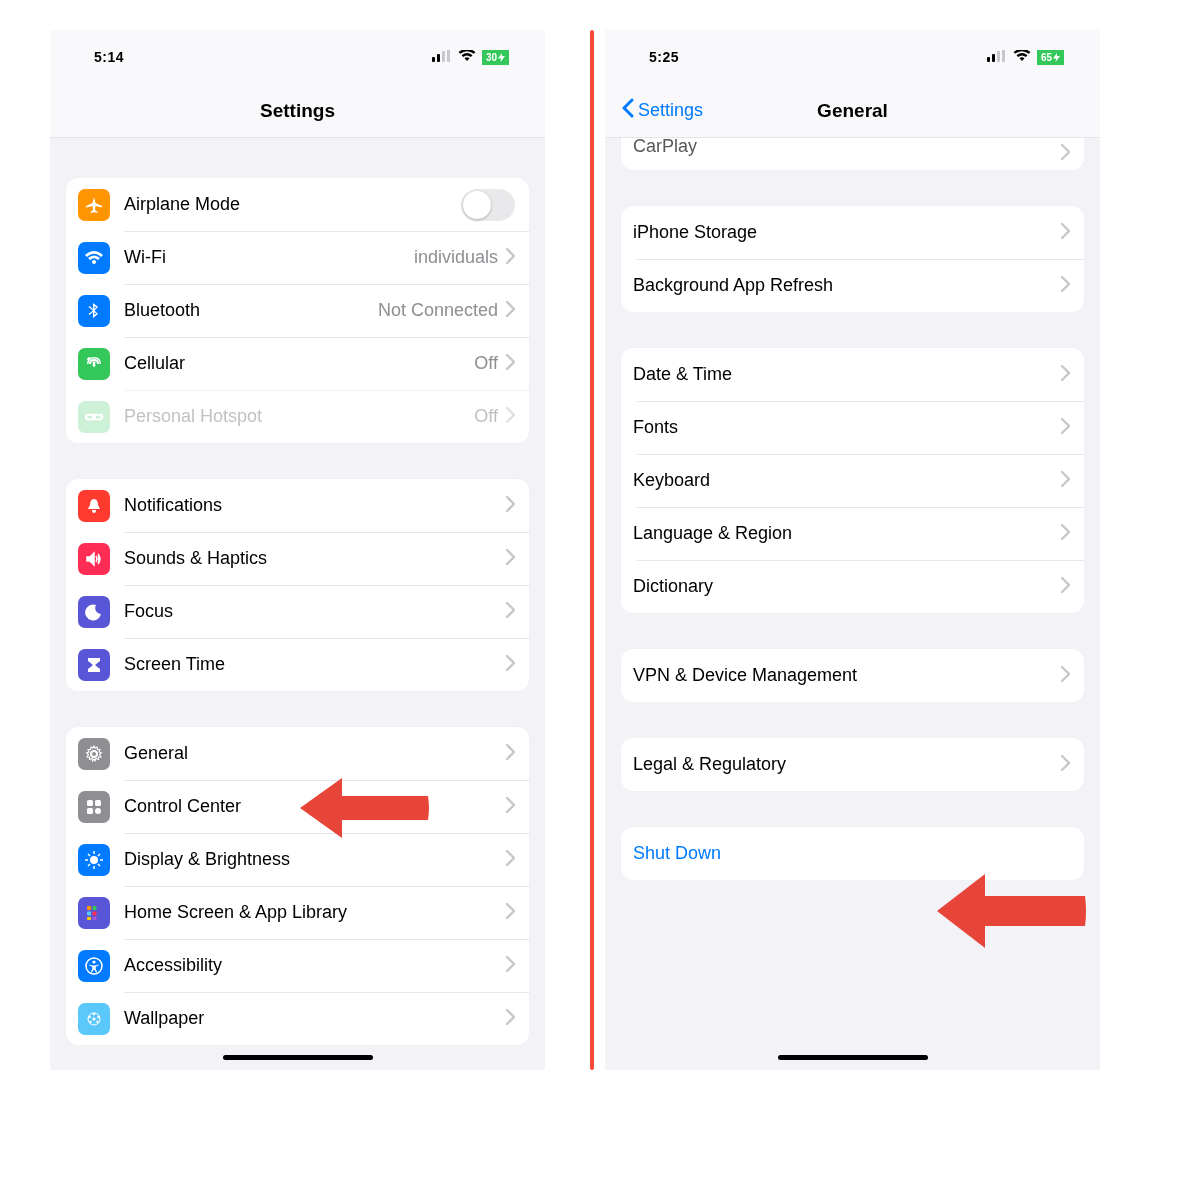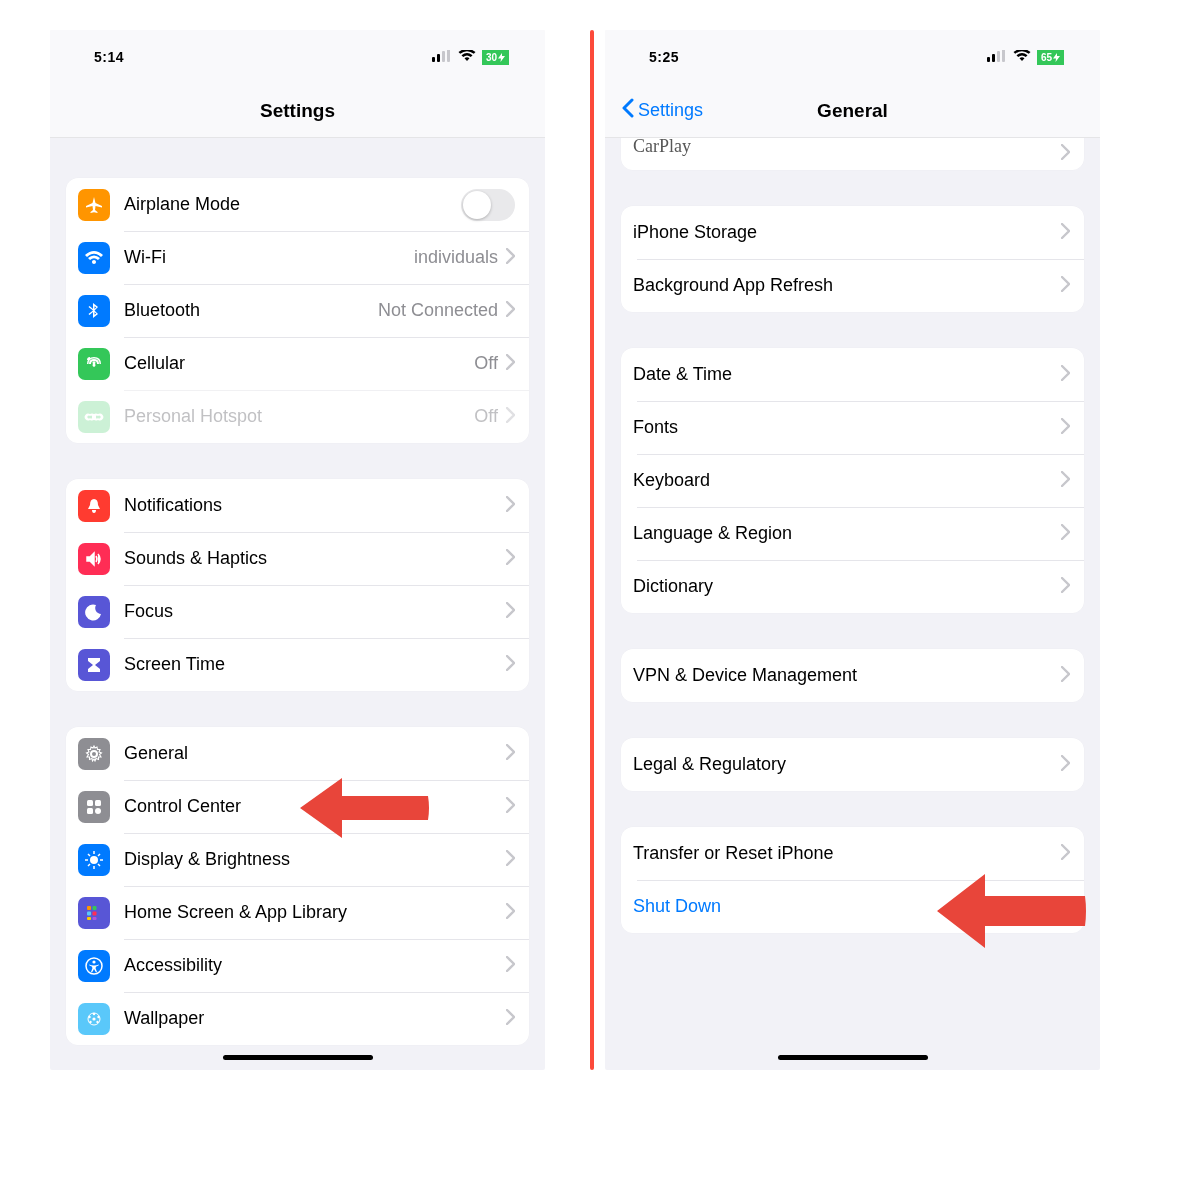--- a/index.html
+++ b/index.html
@@ -75,21 +75,21 @@
   }
   .toggle .knob {
     position:absolute; top:2px; left:2px; width:28px; height:28px; border-radius:50%;
     background:#fff; box-shadow: 0 1px 3px rgba(0,0,0,0.25);
   }
   .home-indicator {
     position:absolute; bottom:10px; left:50%; transform:translateX(-50%);
     width: 150px; height:5px; border-radius:3px; background:#000;
   }
   .group.peek-top { margin-top:0; border-top-left-radius:0; border-top-right-radius:0; }
-  .group.peek-top .row:first-child { height: 32px; font-family: Liberation Serif, serif; }
+  .group.peek-top .row:first-child { height: 32px; }
   .group.peek-top .row:first-child .label { color:#575757; position:relative; top:-8px; }
 
   
   .arrow {
     position:absolute; width: 130px; height: 80px; pointer-events:none;
   }
   .arrow svg { width:100%; height:100%; }
 
   
   .content.gen { padding-top: 0; }
@@ -447,26 +447,20 @@
         <div class="row noicon">
           <span class="label">Legal &amp; Regulatory</span>
           <span class="chev"><svg width="9" height="16" viewBox="0 0 9 16">
                 <path d="M1 1 L8 8 L1 15" stroke="#c7c7cc" stroke-width="2.4" fill="none" stroke-linecap="round"></path>
               </svg></span>
         </div>
       </div>
 
       <div class="group">
         <div class="row noicon">
-          <span class="label">Transfer or Reset iPhone</span>
-          <span class="chev"><svg width="9" height="16" viewBox="0 0 9 16">
-                <path d="M1 1 L8 8 L1 15" stroke="#c7c7cc" stroke-width="2.4" fill="none" stroke-linecap="round"></path>
-              </svg></span>
-        </div>
-        <div class="row noicon">
           <span class="label link">Shut Down</span>
         </div>
       </div>
     </div>
 
     <div class="home-indicator"></div>
 
     <div class="arrow" style="left:332px; top:836px; width:150px; height:90px;">
       <svg viewBox="0 0 150 90">
           <path d="M0 45 L48 8 L48 30 L148 30 Q150 45 148 60 L48 60 L48 82 Z" fill="#e8453a"></path>

